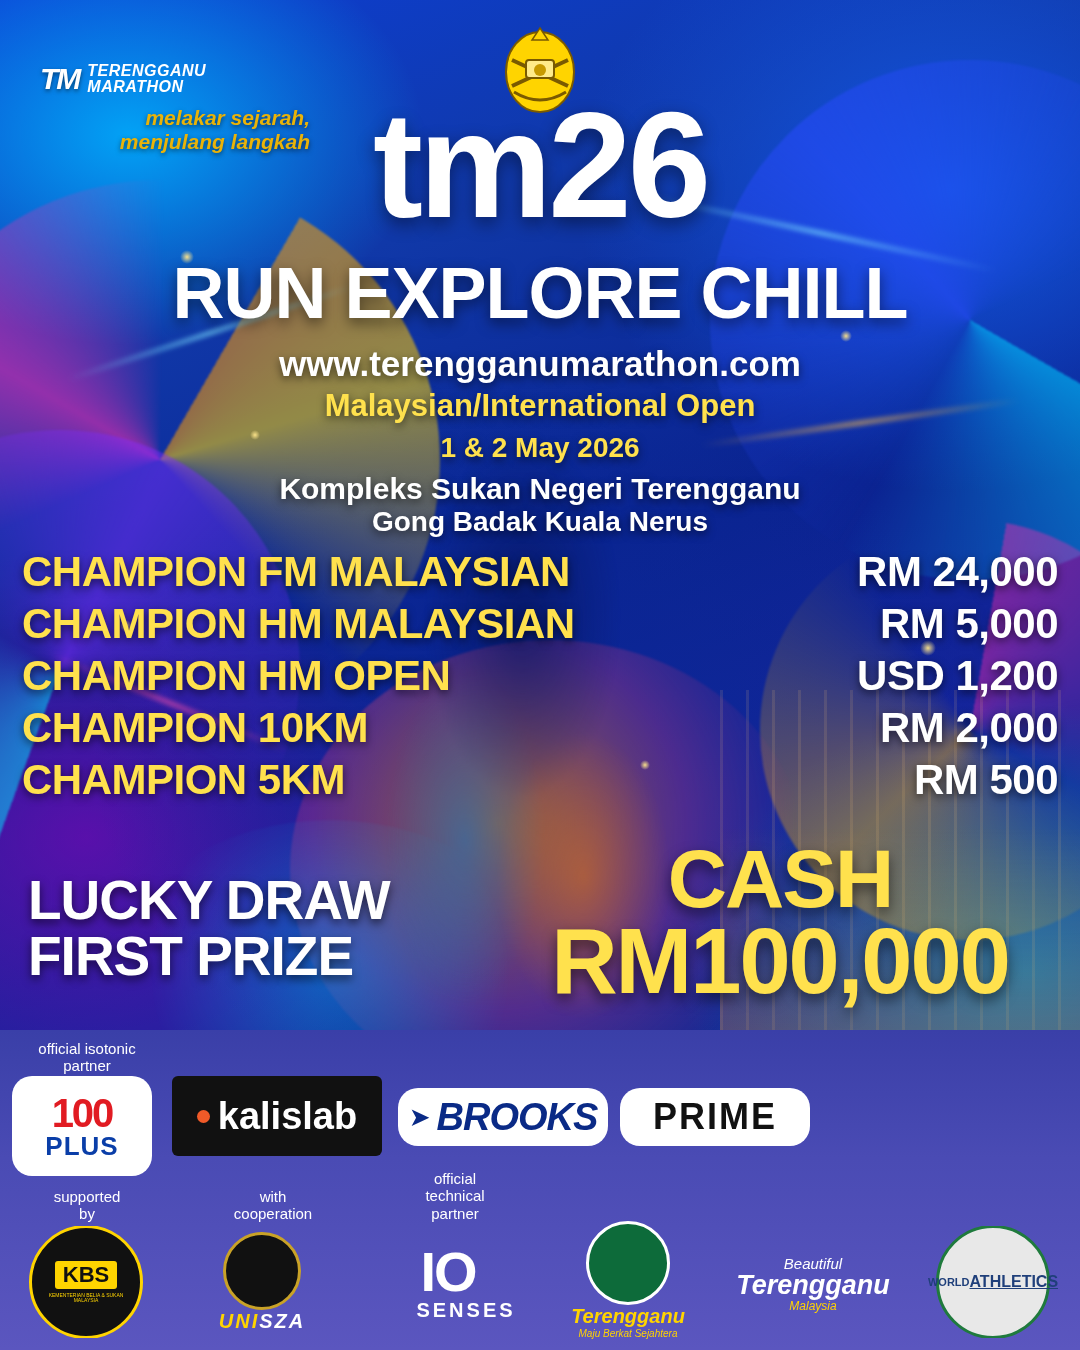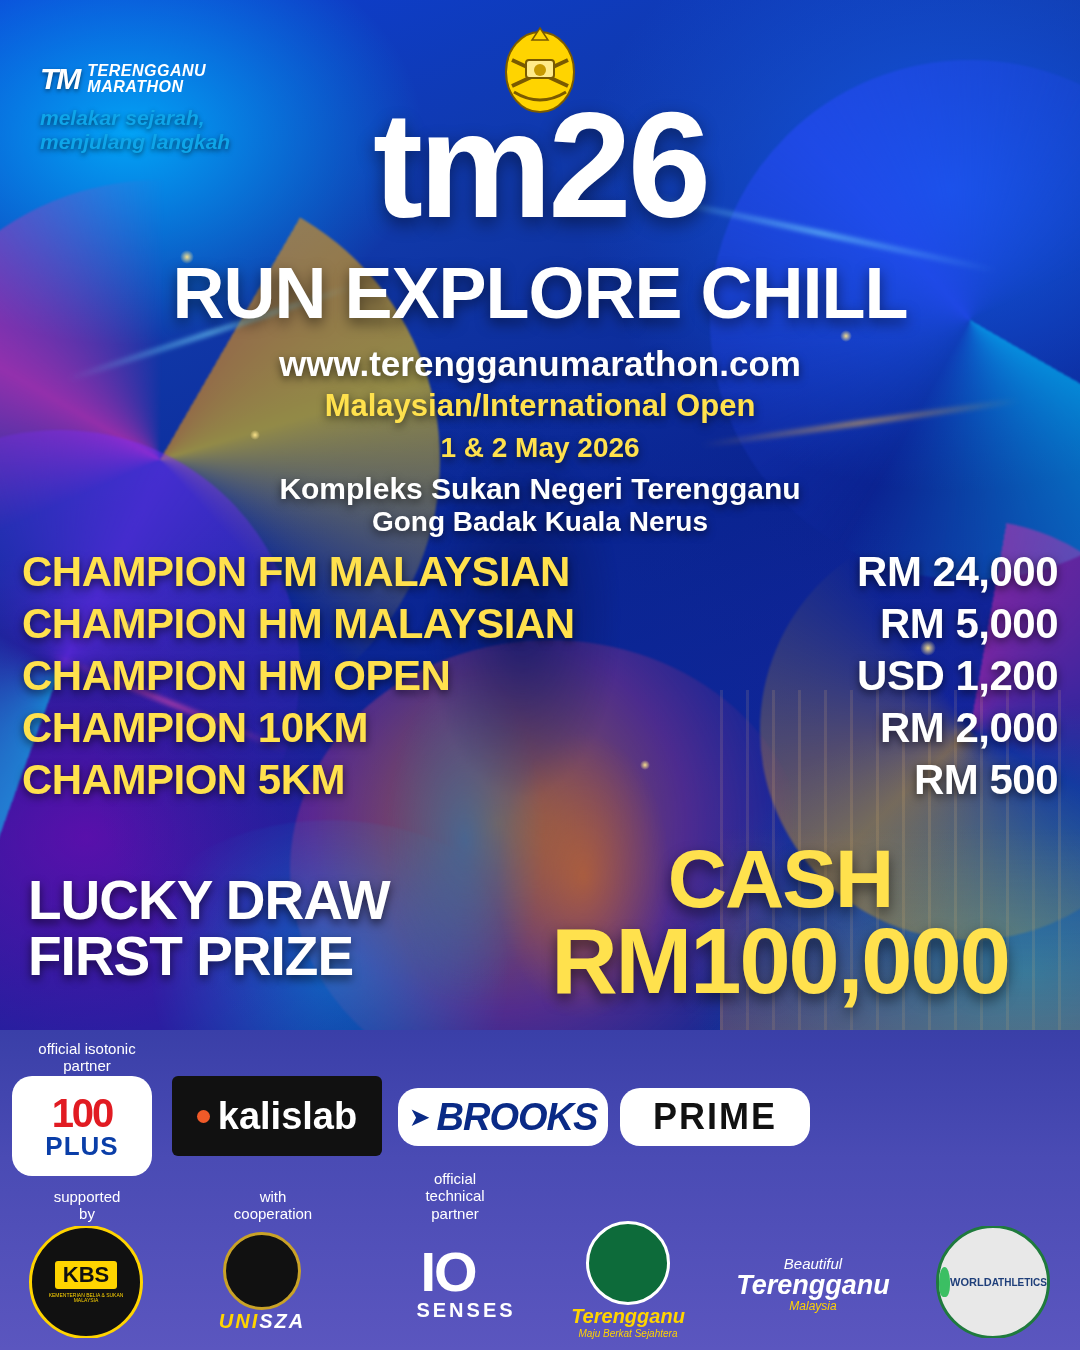--- a/index.html
+++ b/index.html
@@ -97,21 +97,21 @@
   .tm-logo-row { display: flex; align-items: center; gap: 8px; }
   .tm-mark {
     font-size: 30px; font-weight: bold; font-style: italic; letter-spacing: -2px;
     color: #fff; text-shadow: 0 2px 4px rgba(0,0,0,.5);
   }
   .tm-words { line-height: 1.0; }
   .tm-words .l1 { font-size: 16px; font-weight: bold; font-style: italic; letter-spacing: .5px; }
   .tm-words .l2 { font-size: 16px; font-weight: bold; font-style: italic; letter-spacing: .5px; }
   .tm-tag {
     margin-top: 10px; font-size: 21px; font-weight: bold; font-style: italic;
-    line-height: 1.12; color: #0ea5e9; text-shadow: 0 2px 5px rgba(0,0,0,.55);
+    line-height: 1.12; color: #eab308; text-shadow: 0 2px 5px rgba(0,0,0,.55); text-align: right;
   }
 
   .crest {
     position: absolute; left: 50%; top: 14px; transform: translateX(-50%);
     width: 96px; height: 110px;
   }
 
   .tm26 {
     position: absolute; left: 0; right: 0; top: 96px;
     text-align: center;
@@ -388,18 +388,18 @@
         <div style="color:#fff;font-size:15px;font-style:italic;">Beautiful</div>
         <div style="color:#fff;font-size:27px;font-weight:bold;font-style:italic;">Terengganu</div>
         <div style="color:#ffd400;font-size:12px;font-style:italic;">Malaysia</div>
       </div>
     </div>
 
     <div class="logo-box" style="left:928px; top:196px; width:130px; height:112px;">
       <div class="circle-logo" style="width:108px;height:108px;background:#e8e8e8;border:3px solid #1f7a3d;flex-direction:row;">
         <div style="width:44px;height:30px;border-radius:50% 50% 40% 40%;background:#3bbf63;"></div>
         <div style="color:#1f3f7a;font-size:11px;font-weight:bold;">WORLD</div>
-        <div style="color:#1f3f7a;font-size:10px;font-weight:bold;">ATHLETICS</div>
+        <div style="color:#1f3f7a;font-size:16px;font-weight:bold;text-decoration:underline;">ATHLETICS</div>
       </div>
     </div>
 
   </div>
 </div>
 
 </body></html>

